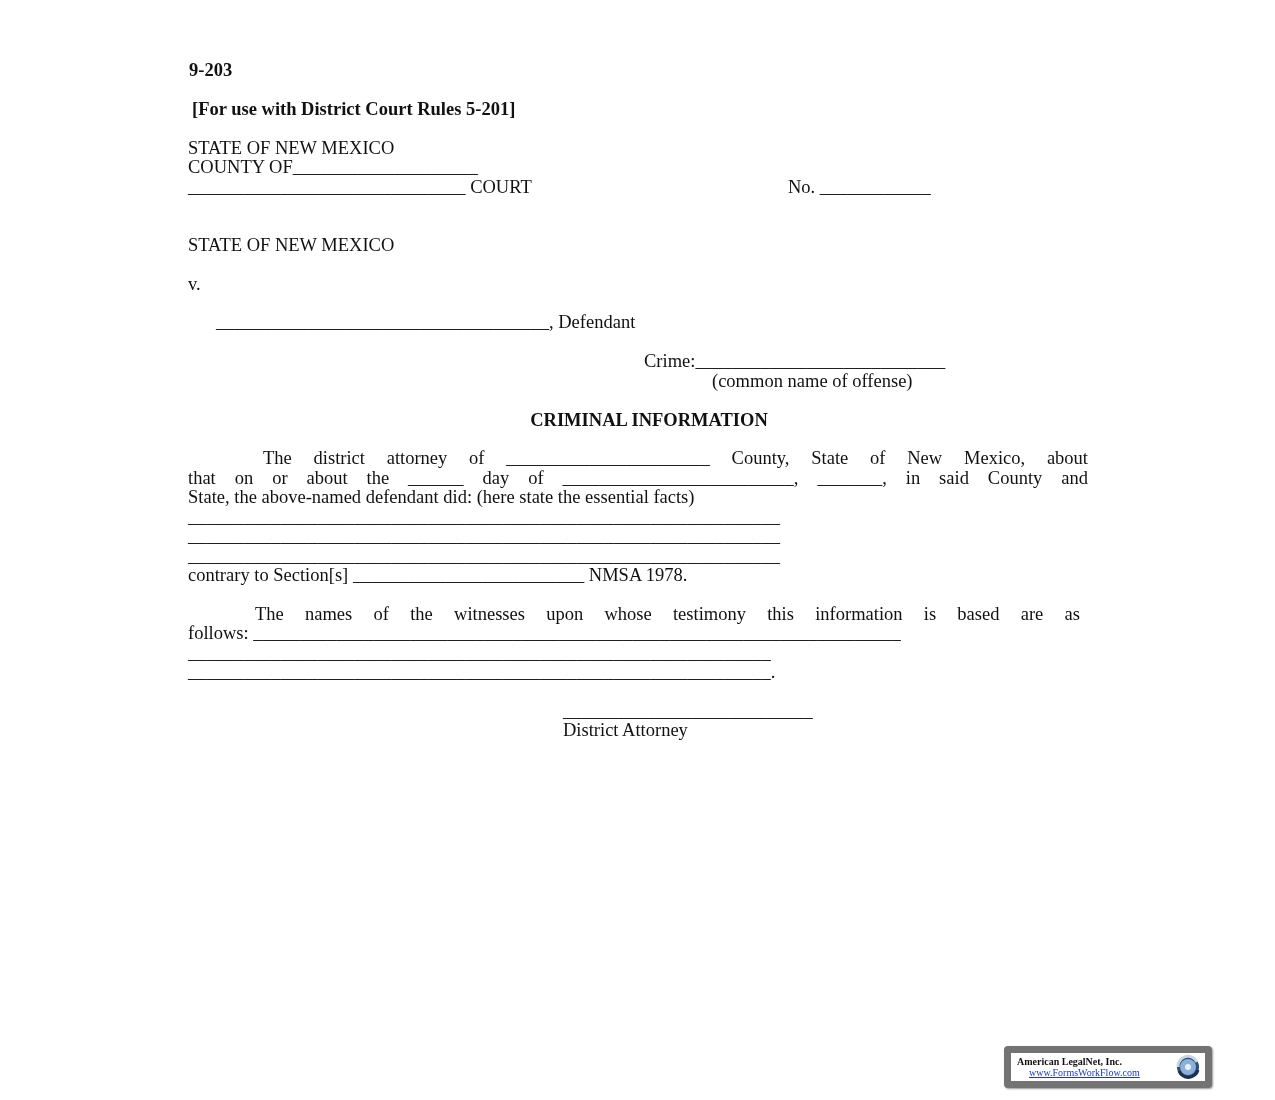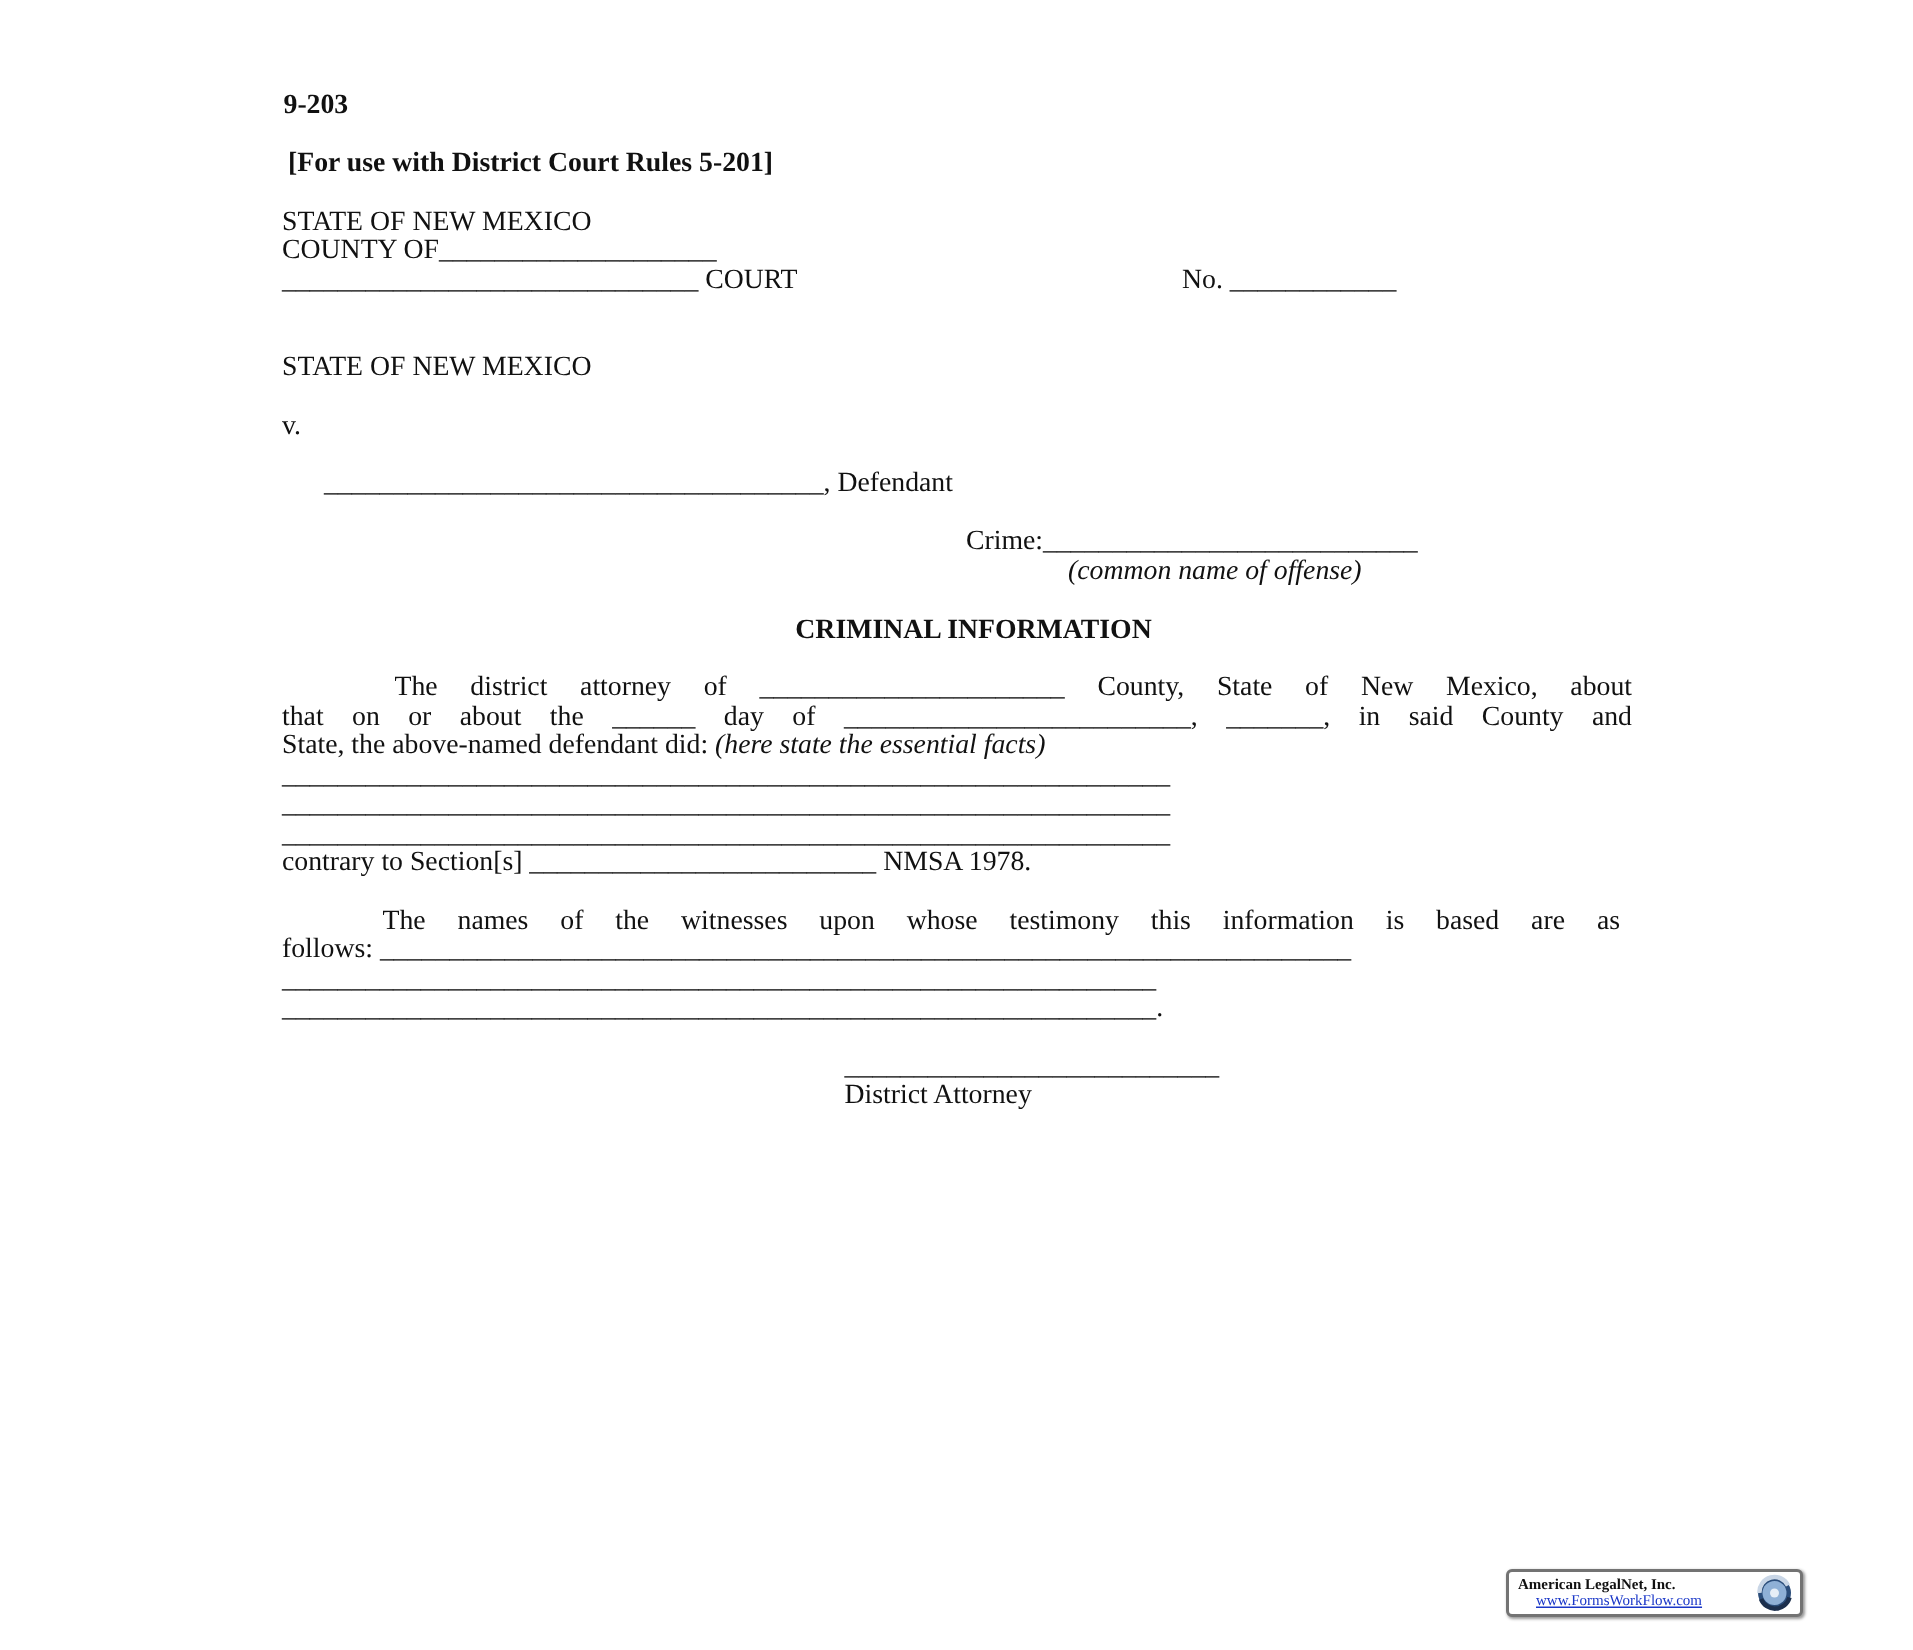--- a/index.html
+++ b/index.html
@@ -1,22 +1,22 @@
 <!DOCTYPE html>
 <html><head>
 <meta charset="utf-8">
 <style>
   html, body { margin:0; padding:0; background:#fff; }
   body { width:1275px; height:1100px; position:relative; overflow:hidden;
          font-family:"Liberation Serif", "DejaVu Serif", serif; color:#111; font-size:18.5px; }
   .ln { position:absolute; white-space:pre; line-height:20px; }
   .b { font-weight:bold; }
-  .i { font-style:italic; }
+  .i { }
   .just { position:absolute; left:188px; width:900px; text-align:justify; text-align-last:justify; white-space:nowrap; line-height:20px; }
-  .badge { position:absolute; left:1004px; top:1046px; width:194px; height:28px; border:2px solid #737373; border-radius:4px;
+  .badge { position:absolute; left:1004px; top:1046px; width:194px; height:28px; border:7px solid #737373; border-radius:4px;
            box-shadow:1px 1px 2px #999; background:#fff; font-family:"Liberation Serif", serif; }
   .badge .t1 { position:absolute; left:6px; top:3px; font-size:10px; font-weight:bold; color:#111; }
   .badge .t2 { position:absolute; left:18px; top:14px; font-size:10px; color:#1a37c8; text-decoration:underline;font-family:Liberation Serif, serif; }
   .badge .logo { position:absolute; right:2px; top:1px; width:34px; height:26px; }
 </style>
 </head>
 <body>
 
 <div class="ln b" style="left:189px; top:60px;font-family:Liberation Serif, serif;">9-203</div>
 <div class="ln b" style="left:192px; top:99px;">[For use with District Court Rules 5-201]</div>

